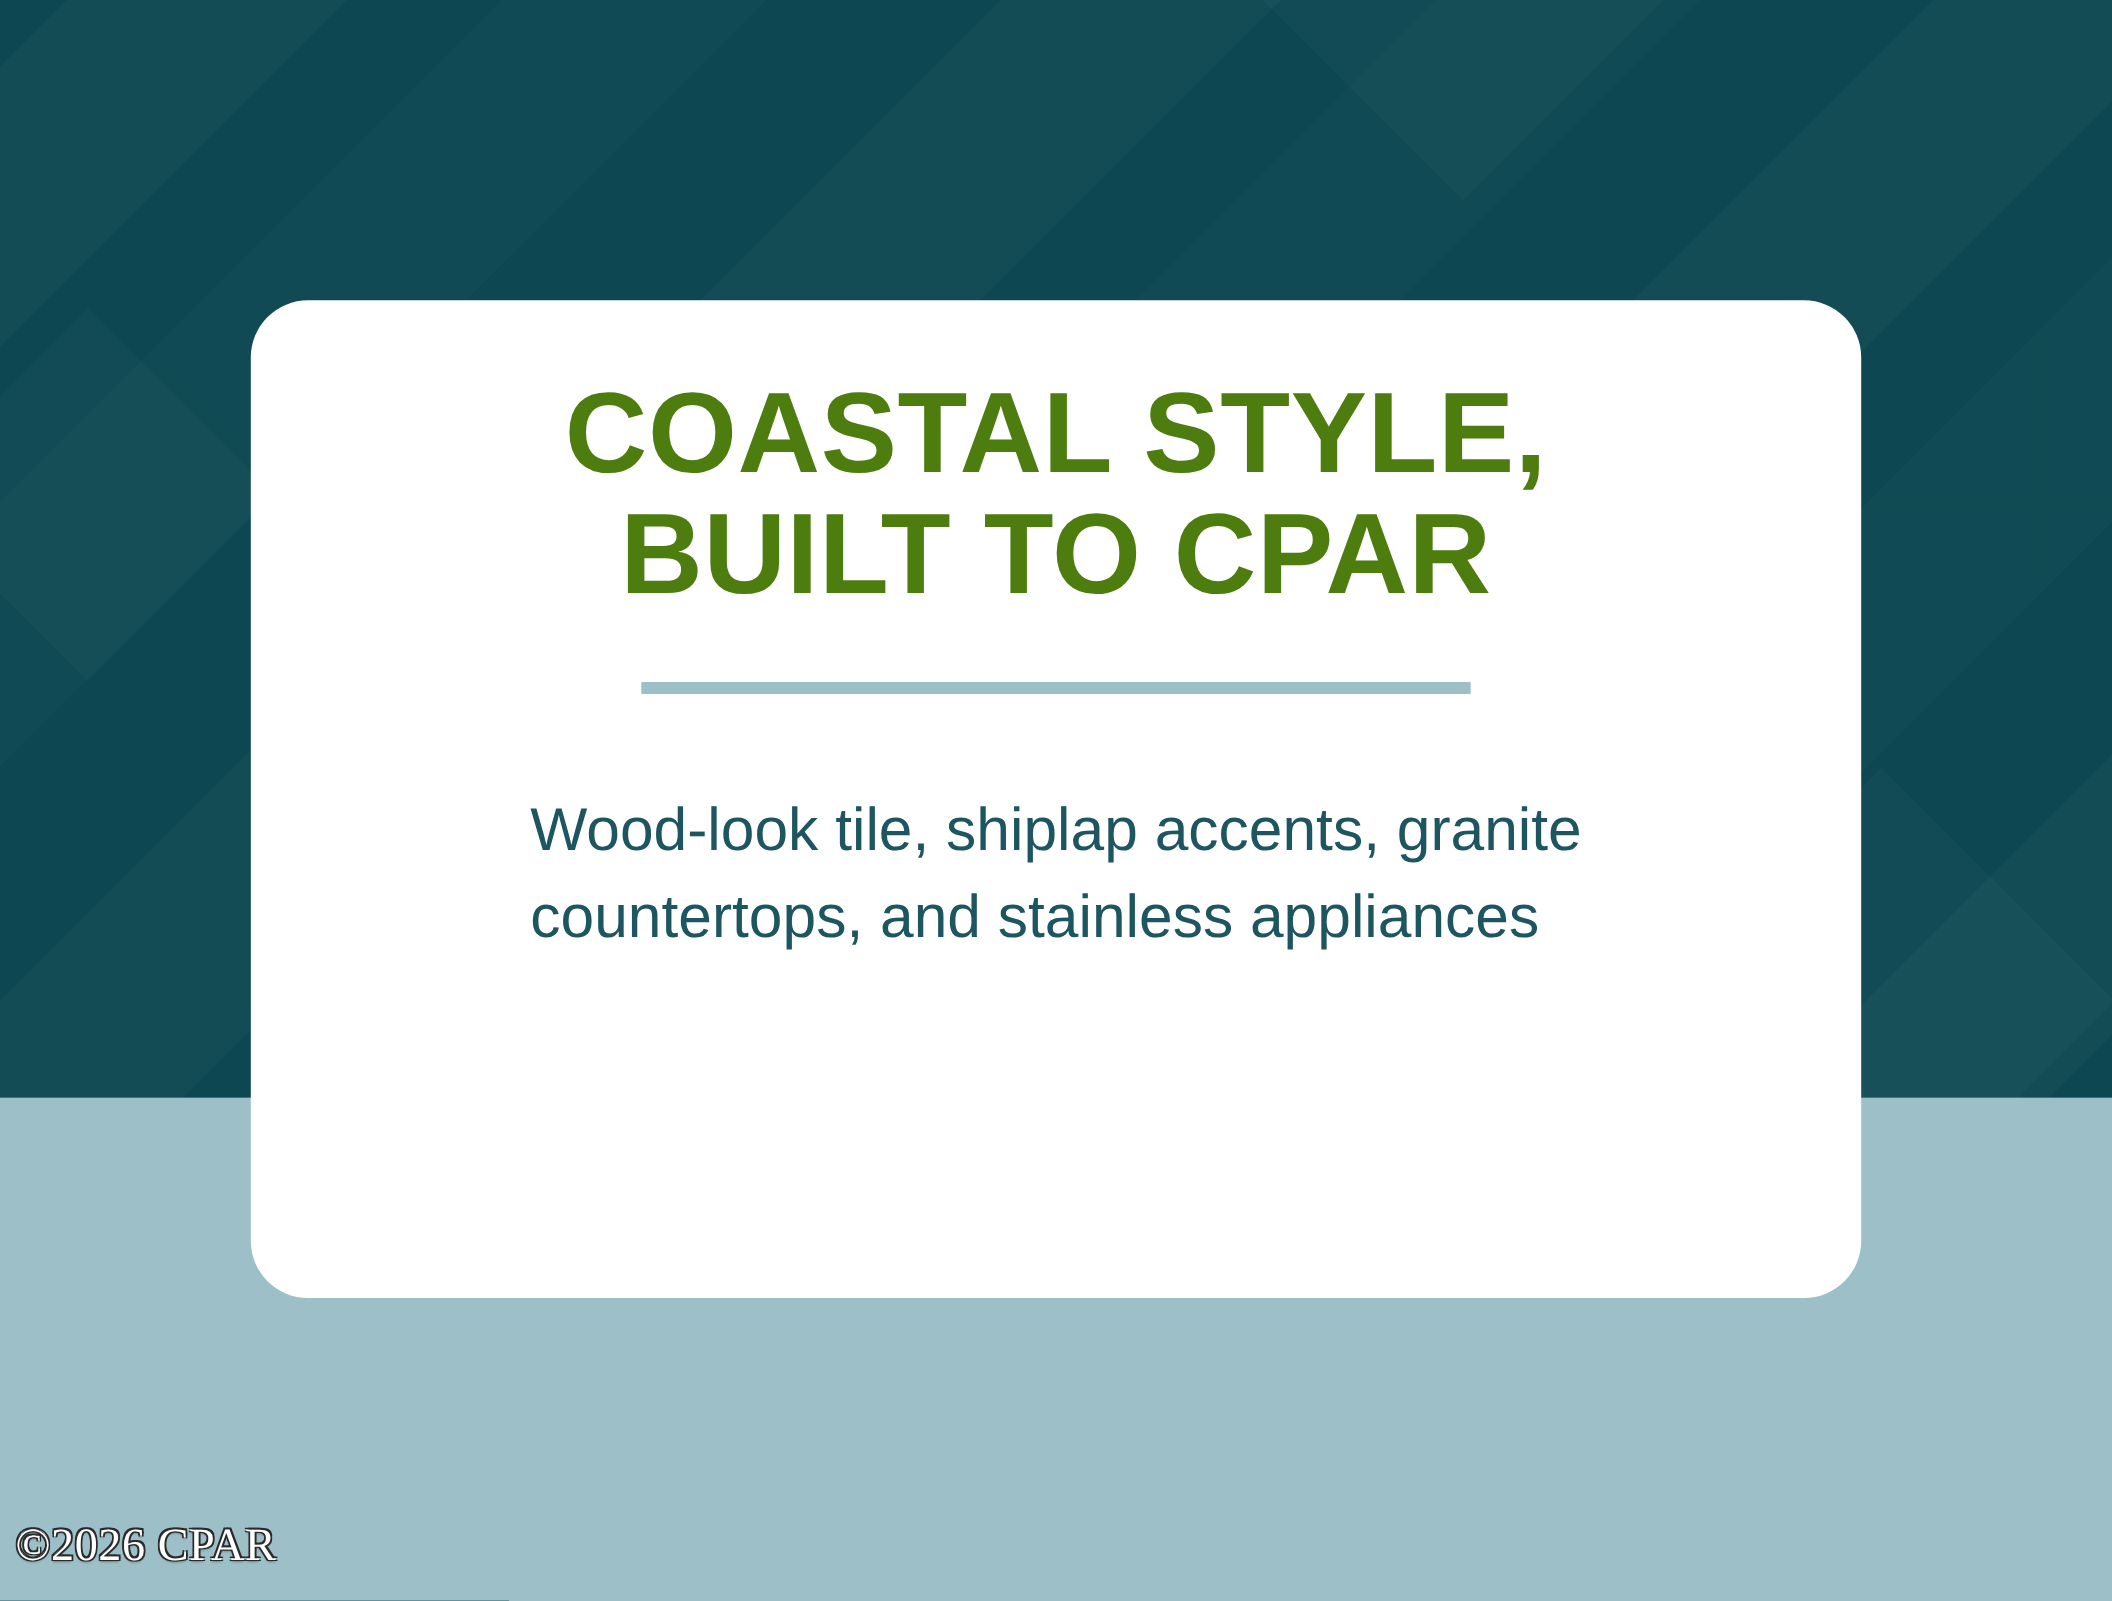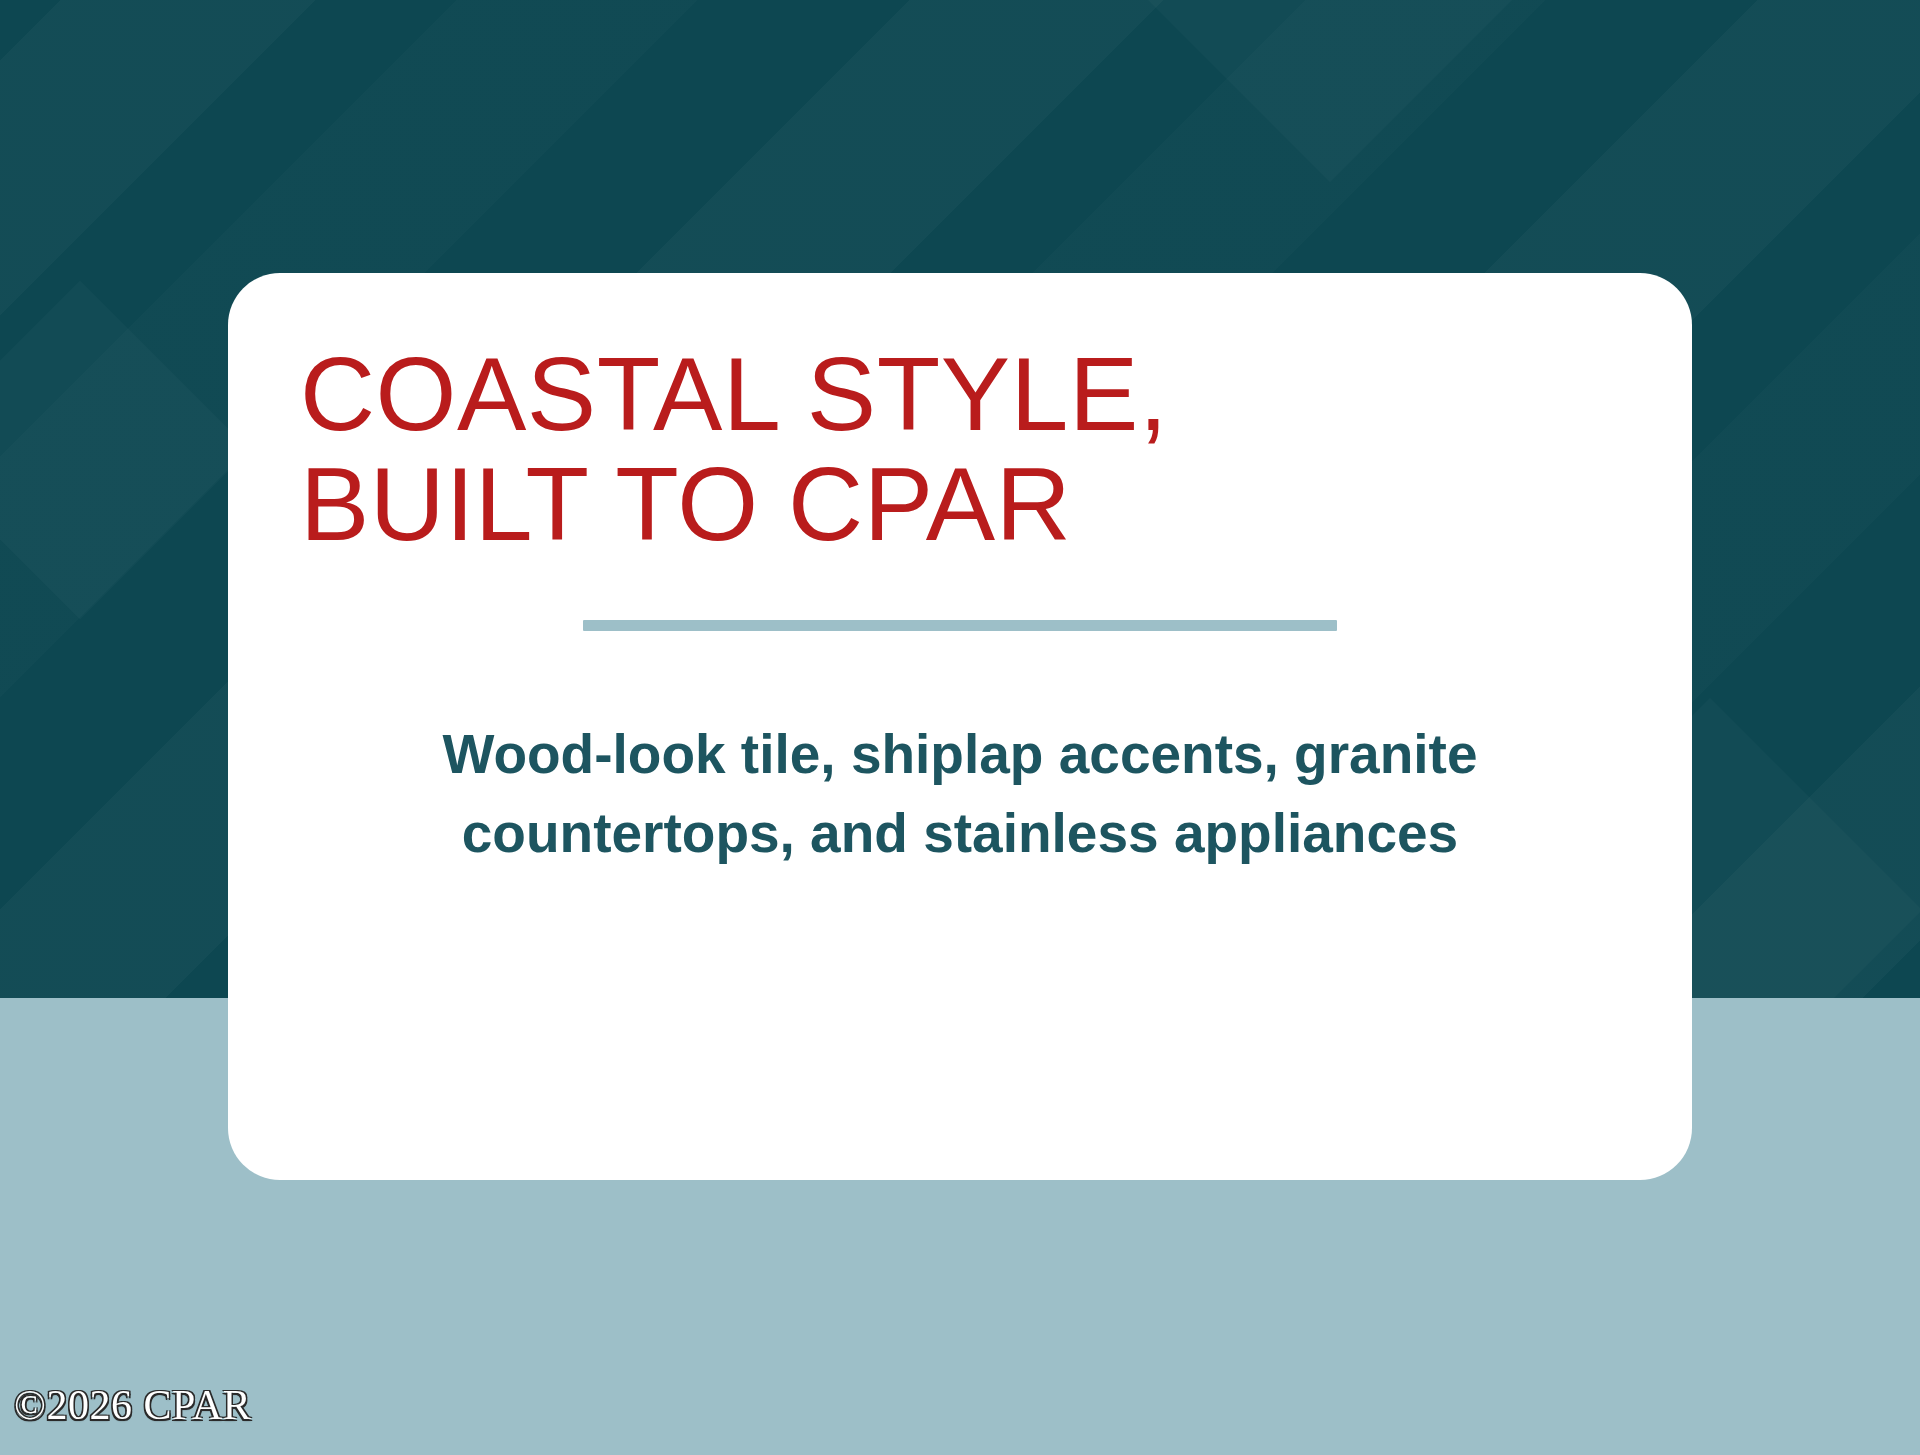--- a/index.html
+++ b/index.html
@@ -83,23 +83,24 @@
     display: flex;
     flex-direction: column;
     align-items: center;
     justify-content: flex-start;
     padding: 66px 72px 60px 72px;
   }
 
   .headline {
     margin: 0;
     padding: 0;
-    color: #b91c1c;
+    text-align: center;
+    color: #4d7c0f;
     font-family: "Liberation Sans Narrow", "Liberation Sans", sans-serif;
-    font-weight: 400;
+    font-weight: 700;
     font-size: 104px;
     line-height: 1.06;
     letter-spacing: 0.5px;
     width: 100%;
   }
   .headline .hl-line {
     display: block;
     white-space: nowrap;
   }
 
@@ -108,24 +109,24 @@
     height: 11px;
     background: #9DBFC8;
     margin: 61px 0 0 0;
     border-radius: 1px;
     flex: none;
   }
 
   .body-copy {
     margin: 84px 0 0 0;
     padding: 0;
-    text-align: center;
+    text-align: left;
     color: #1D5560;
     font-family: "Liberation Sans", sans-serif;
-    font-weight: 700;
+    font-weight: 400;
     font-size: 55px;
     line-height: 1.42;
     max-width: 1110px;
   }
   .body-copy .bc-line {
     display: block;
     white-space: nowrap;
   }
 
   

